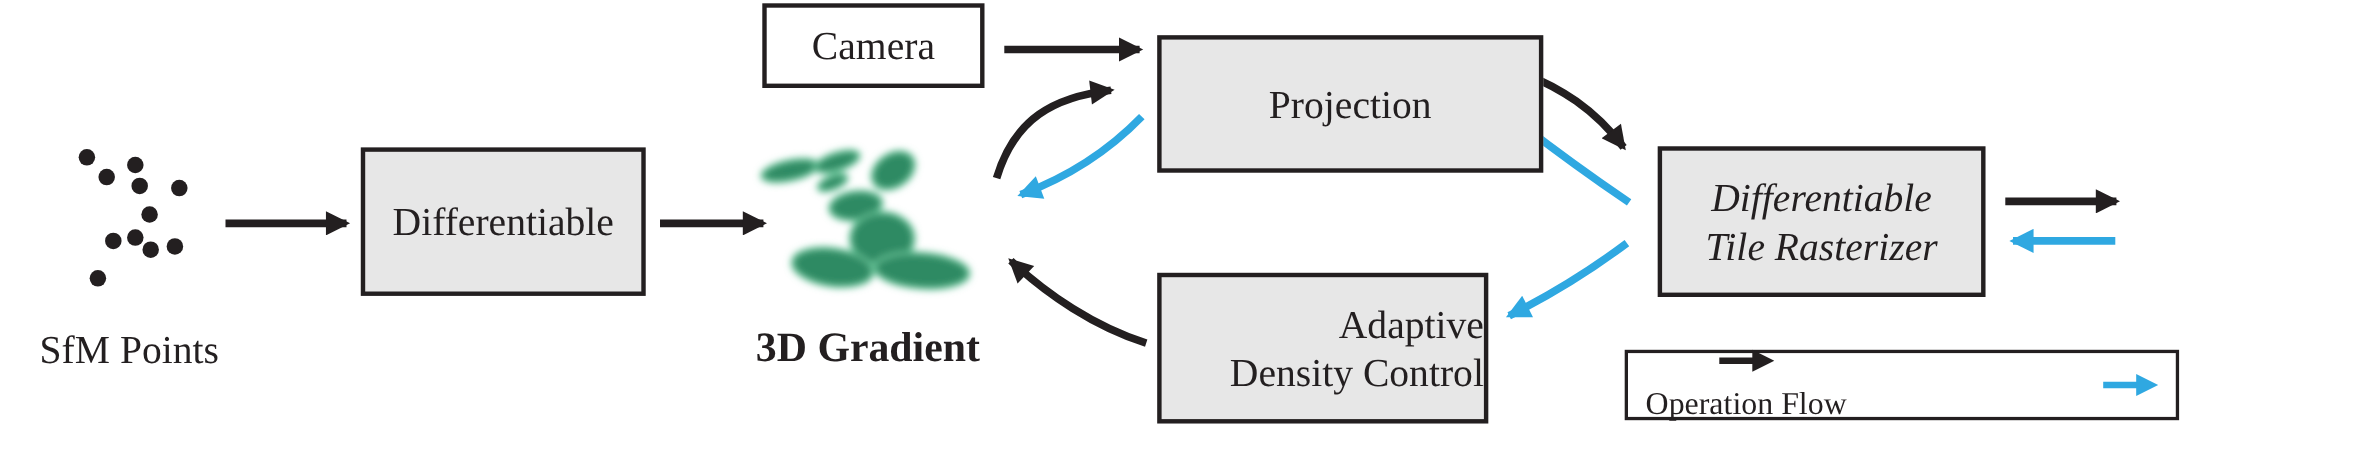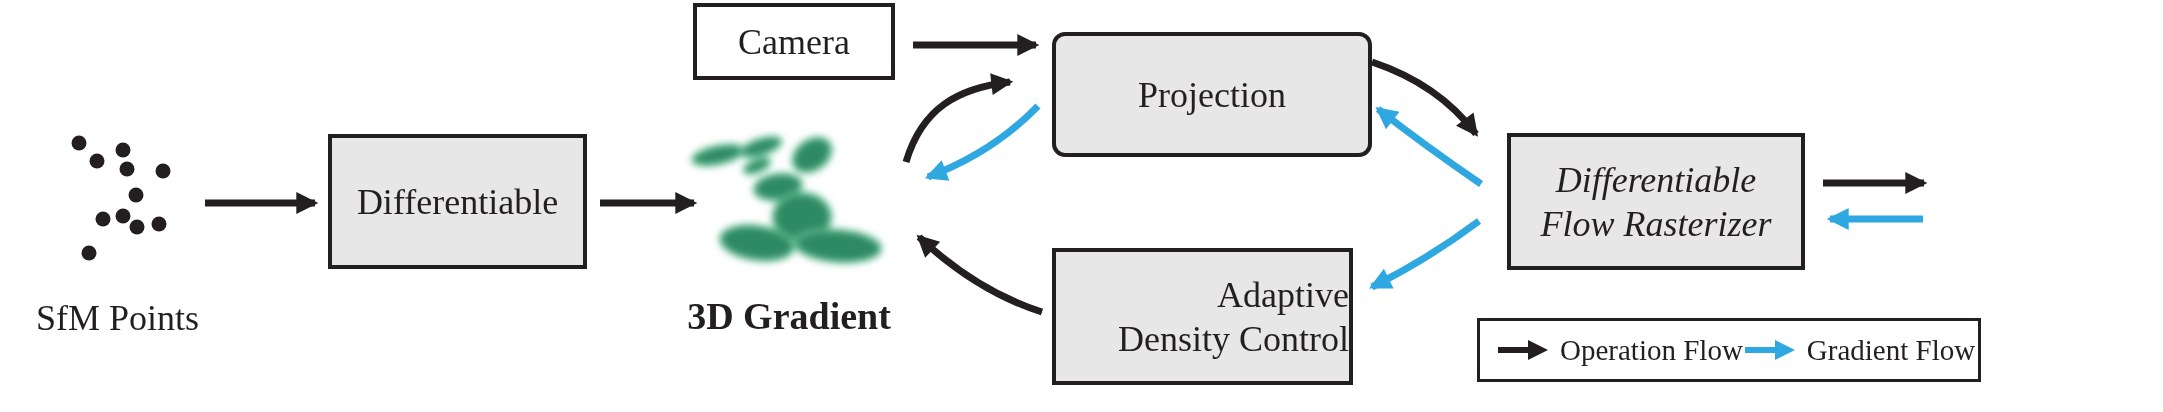--- a/index.html
+++ b/index.html
@@ -18,21 +18,21 @@
   .freelabel{
     position:absolute;text-align:center;font-size:36px;line-height:42px;white-space:nowrap;
   }
   .freelabel.bold{font-weight:bold;font-size:38px;}
   .legend{
     position:absolute;left:1477px;top:318px;width:504px;height:64px;box-sizing:border-box;
     border:3px solid #231f20;background:#ffffff;
     display:flex;align-items:center;justify-content:space-between;padding:0 16px;
     font-size:29px;white-space:nowrap;
   }
-  .legend-item{display:flex;align-items:center;gap:12px;}
+  .legend-item{display:flex;align-items:center;gap:12px;flex-direction:column;}
   .op-stroke{stroke:#231f20;stroke-width:7;fill:none;}
   .grad-stroke{stroke:#2fa8e1;stroke-width:7;fill:none;}
 </style>
 </head>
 <body>
 
 <div class="canvas">
 
   <svg class="layer" width="2163" height="412" viewBox="0 0 2163 412">
     <defs>
@@ -87,49 +87,48 @@
   </svg>
 
   <div class="box" style="left:328px;top:134px;width:259px;height:135px;">
     <span>Differentiable</span>
   </div>
 
   <div class="box white" style="left:693px;top:3px;width:202px;height:77px;">
     <span>Camera</span>
   </div>
 
-  <div class="box" style="left:1052px;top:32px;width:320px;height:125px;border-radius:13px;">
+  <div class="box" style="left:1052px;top:32px;width:351px;height:125px;">
     <span>Projection</span>
   </div>
 
   <div class="box" style="left:1052px;top:248px;width:301px;height:137px;align-items:flex-end;">
     <span>Adaptive</span>
     <span>Density Control</span>
   </div>
 
   <div class="box" style="left:1507px;top:133px;width:298px;height:137px;font-style:italic;">
     <span>Differentiable</span>
-    <span>Flow Rasterizer</span>
+    <span>Tile Rasterizer</span>
   </div>
 
 
   <div class="freelabel" style="left:15px;top:297px;width:205px;">SfM Points</div>
 
   <div class="freelabel bold" style="left:654px;top:295px;width:270px;">3D Gradient</div>
 
   <div class="legend">
     <div class="legend-item">
       <svg width="52" height="22" viewBox="0 0 52 22">
         <line x1="2" y1="11" x2="34" y2="11" stroke="#231f20" stroke-width="6"></line>
         <polygon points="32,1 52,11 32,21" fill="#231f20"></polygon>
       </svg>
       <span>Operation Flow</span>
     </div>
     <div class="legend-item">
       <svg width="52" height="22" viewBox="0 0 52 22">
         <line x1="2" y1="11" x2="34" y2="11" stroke="#2fa8e1" stroke-width="6"></line>
         <polygon points="32,1 52,11 32,21" fill="#2fa8e1"></polygon>
       </svg>
-      <span>Gradient Flow</span>
     </div>
   </div>
 
 </div>
 
 </body></html>

